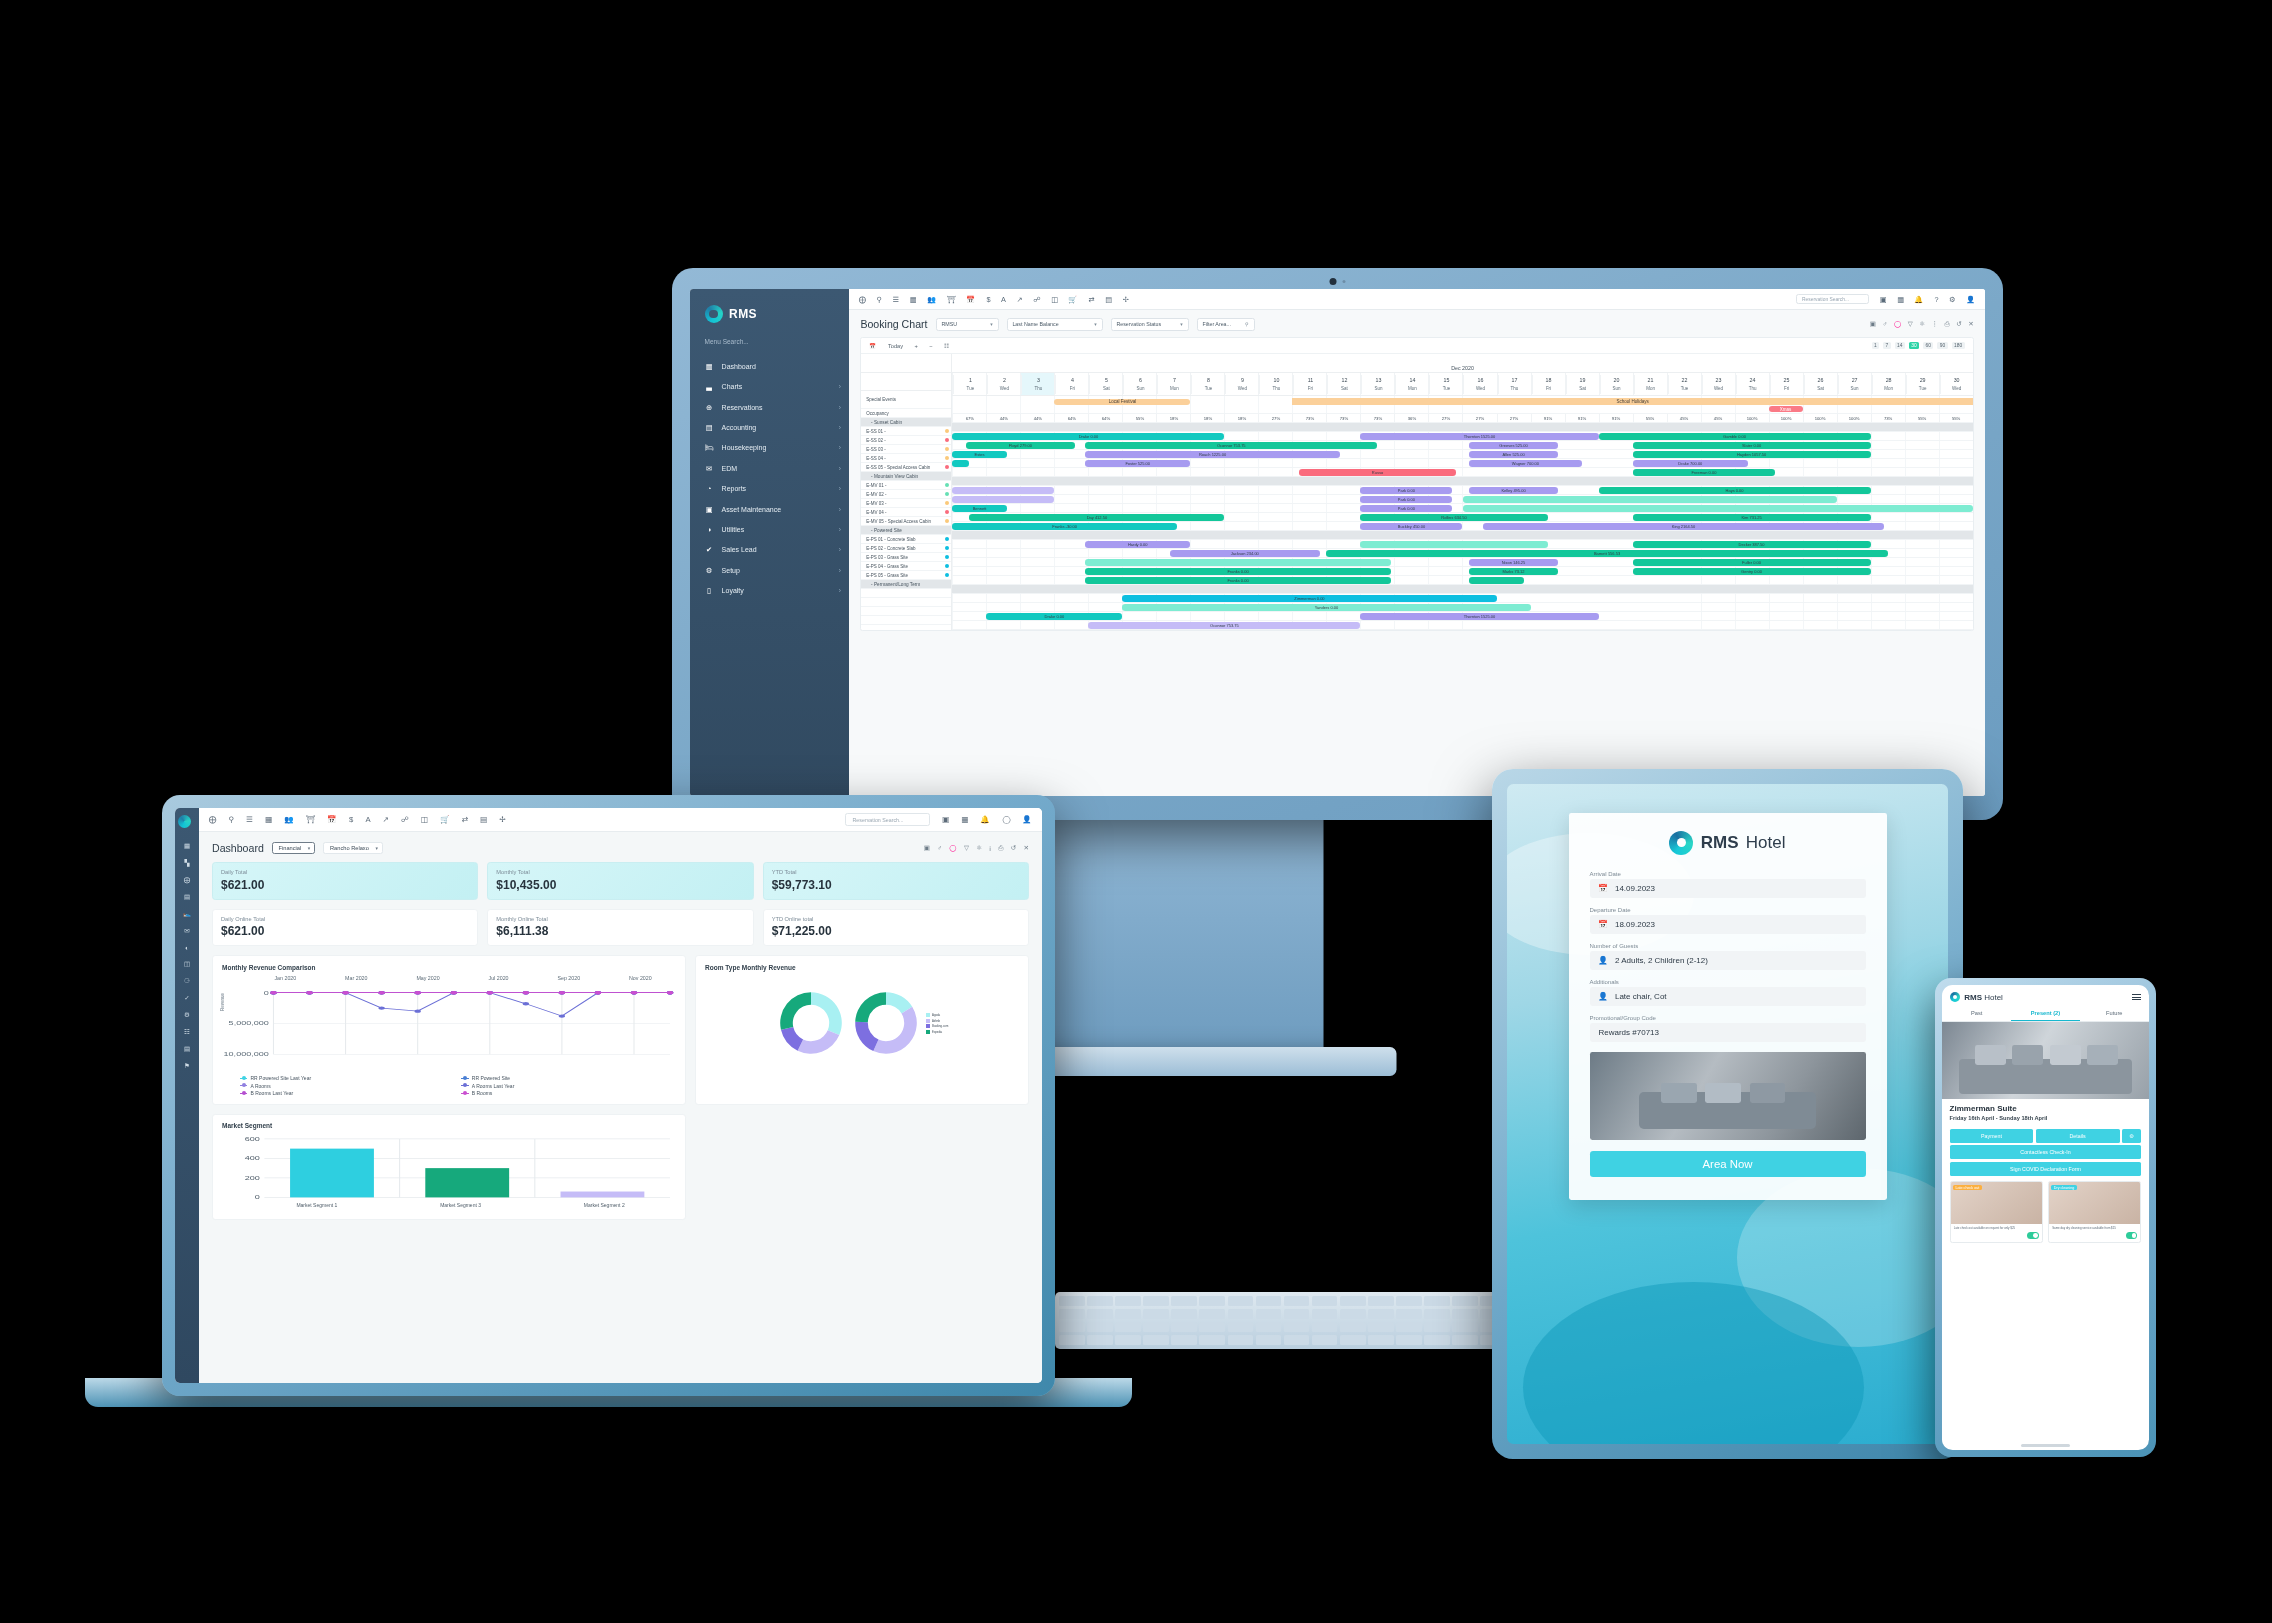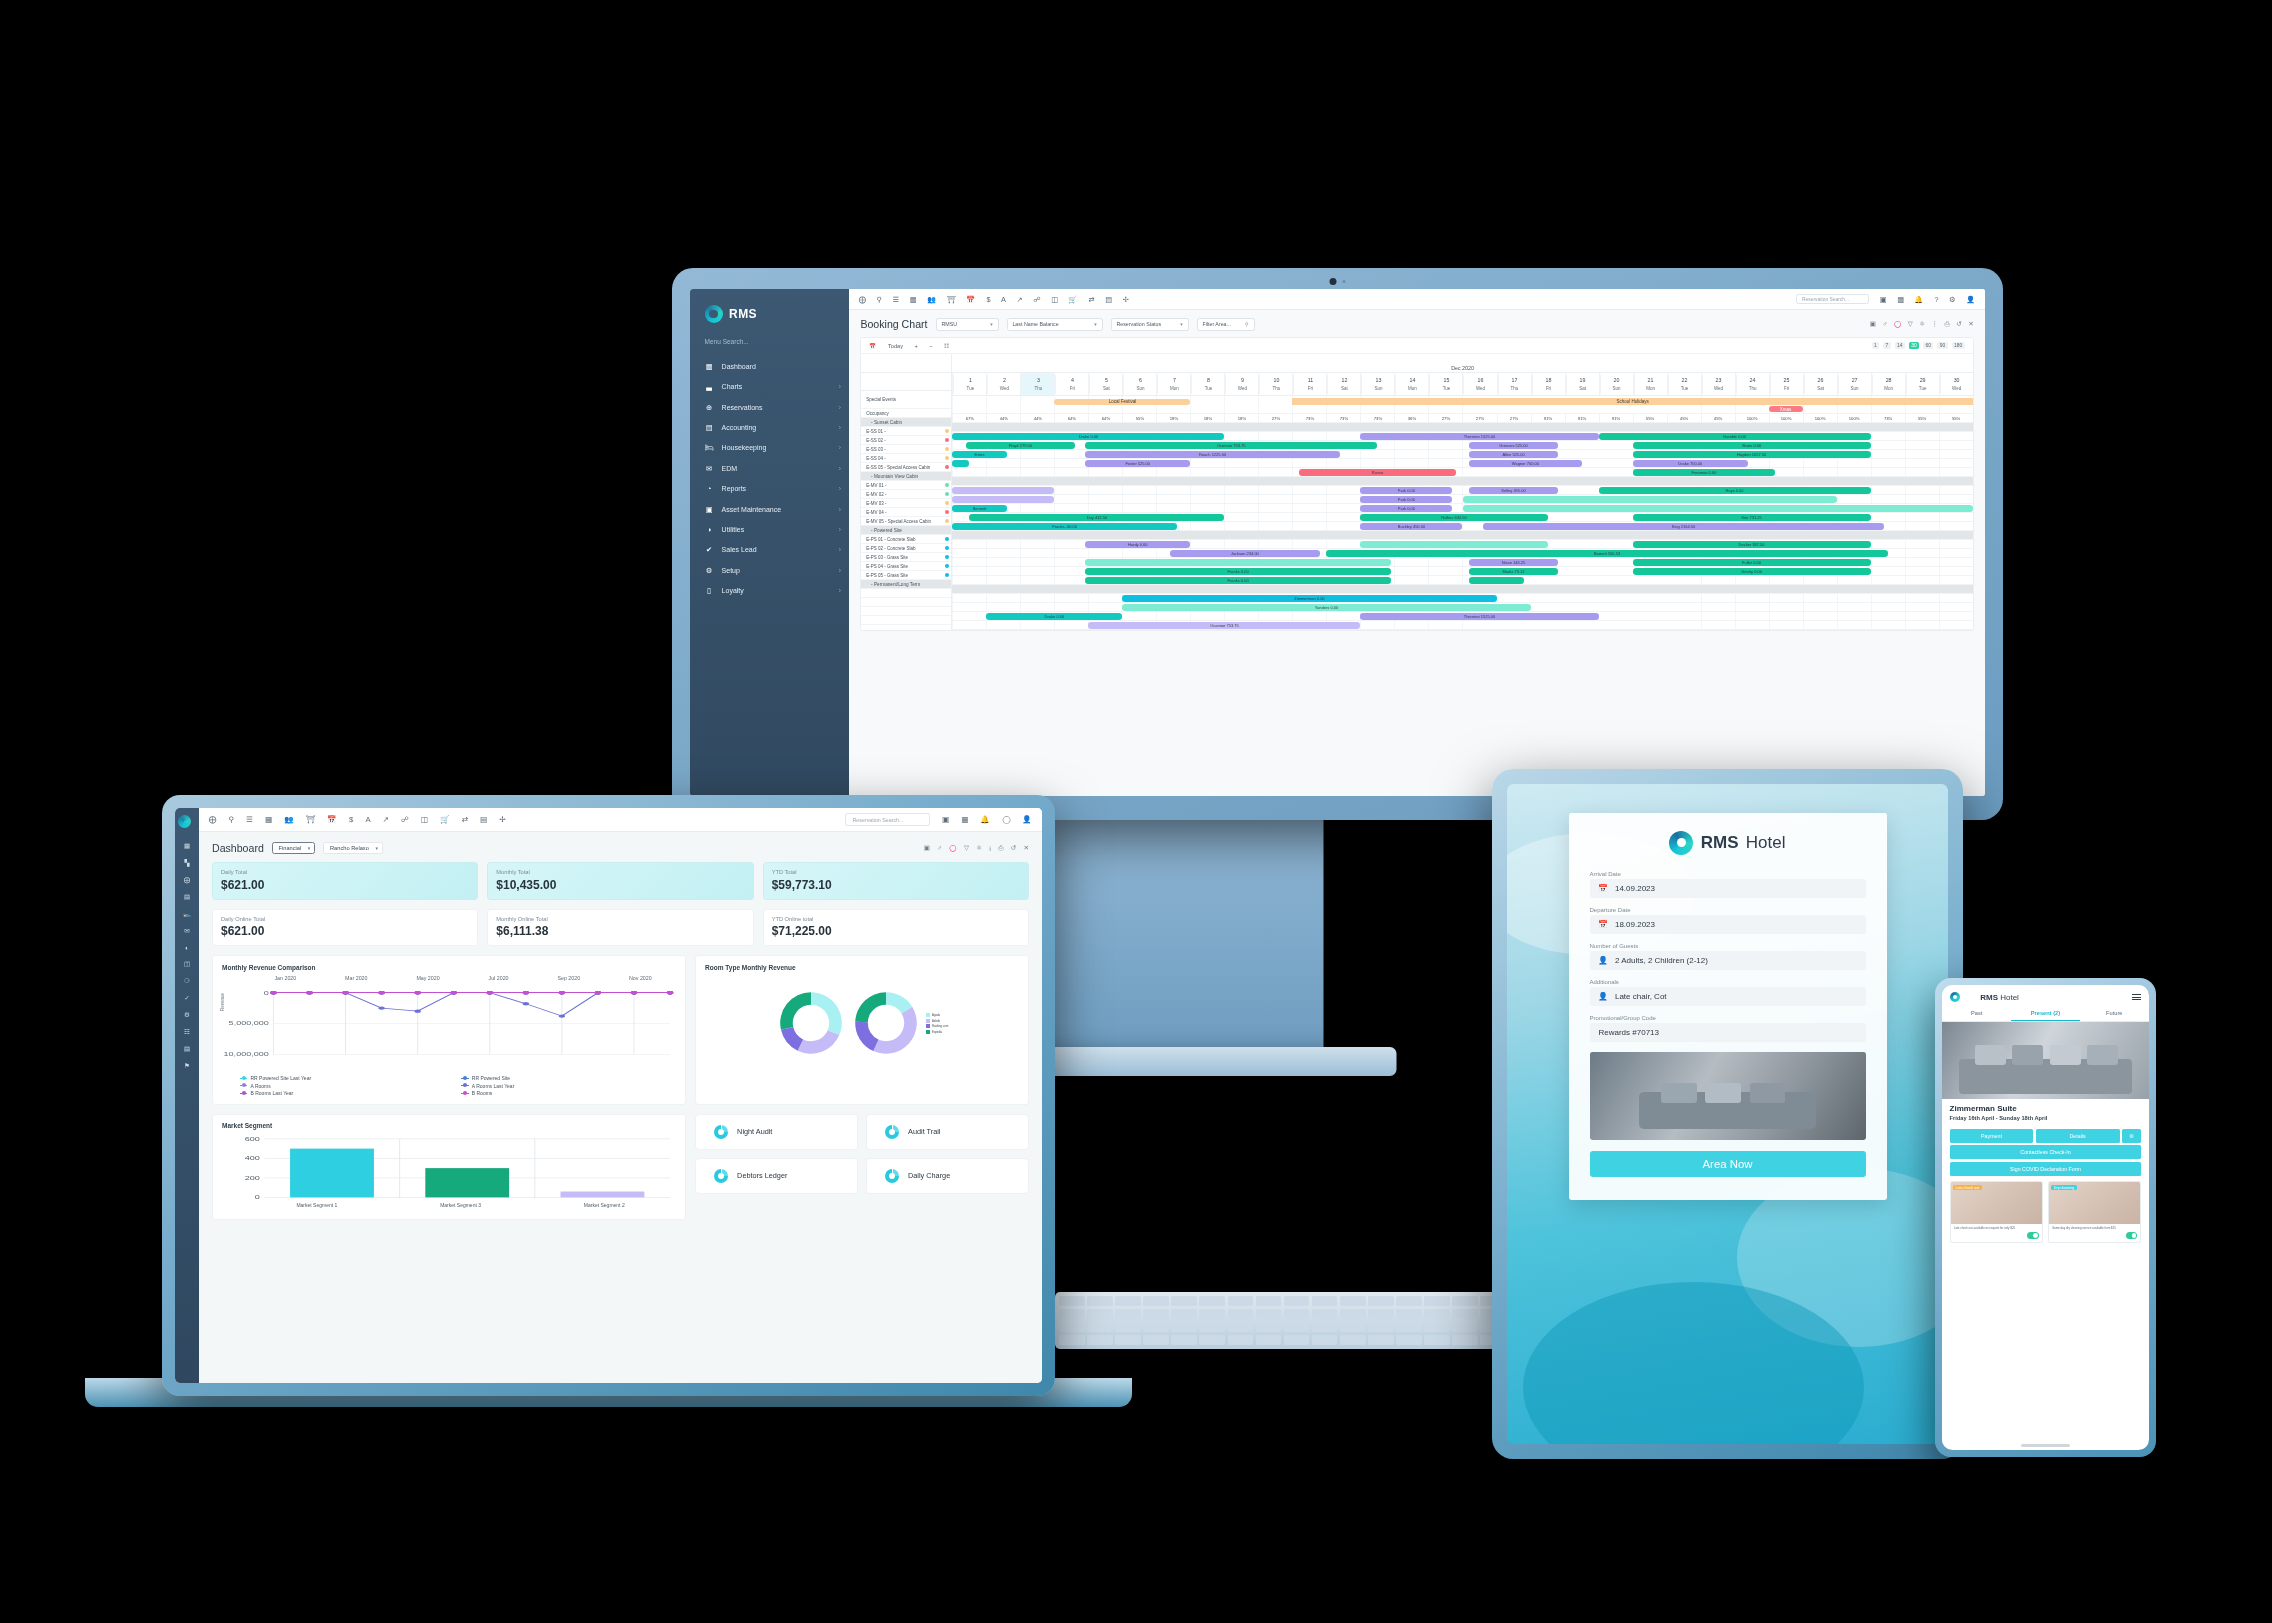--- a/index.html
+++ b/index.html
@@ -184,21 +184,21 @@
   .bk-img .p1{ position:absolute; left:26%; bottom:42%; width:13%; height:22%; background:#9aa6b0; border-radius:2.4px;}
   .bk-img .p2{ position:absolute; left:42%; bottom:42%; width:13%; height:22%; background:#b2bcc5; border-radius:2.4px;}
   .bk-img .p3{ position:absolute; left:58%; bottom:42%; width:13%; height:22%; background:#8e99a3; border-radius:2.4px;}
   .bk-btn { height:26px; border-radius:3.2px; background:#3fd2e3; color:#fff; display:flex; align-items:center; justify-content:center; font-size:11.4px;}
 
   
   .phone { position:absolute; left:1935px; top:978px; width:221px; height:479px;
     background:linear-gradient(150deg,#c0dced,#74aacb 55%,#4b93b6);
     border-radius:16px; padding:7.3px; box-shadow:0 18px 45px rgba(0,0,0,.6);}
   .phone-screen { width:100%; height:100%; background:#fff; border-radius:10.6px; overflow:hidden; display:flex; flex-direction:column;}
-  .ph-head { display:flex; align-items:center; gap:20px; padding:6.5px 7.3px 4.9px;}
+  .ph-head { display:flex; align-items:center; gap:4px; padding:6.5px 7.3px 4.9px;}
   .ph-head .ring { width:10.6px;height:10.6px;border-radius:50%; background:conic-gradient(from 210deg,#16c8d8,#1b6fa0,#2ad6c6,#16c8d8); position:relative;}
   .ph-head .ring::after{content:"";position:absolute;inset:3.2px;border-radius:50%;background:#fff;}
   .ph-head .ttl { font-size:8px; color:#2e3d4c; font-weight:700;}
   .ph-head .ttl span { font-weight:400;}
   .ph-burger { margin-left:auto; display:flex; flex-direction:column; gap:1.6px;}
   .ph-burger i { width:9.7px; height:1.1px; background:#2e3d4c; display:block;}
   .ph-tabs { display:flex; border-bottom:0.8px solid #e6ebee; font-size:5.7px; color:#5d6b78;}
   .ph-tabs div { flex:1; text-align:center; padding:3.2px 0;}
   .ph-tabs div.on { color:#18b8cf; border-bottom:1.6px solid #18b8cf; font-weight:700;}
   .ph-hero { height:77px; position:relative; overflow:hidden; background:linear-gradient(120deg,#7c8792,#cfd5da 45%,#98a1a9);}
@@ -1094,38 +1094,20 @@
                       <rect x="223.64" y="70.8" width="55.38666666666666" height="7.2" fill="#c5bcf7"></rect>
                     </svg>
                   <div id="bar-yticks" style="position:absolute;left:0;top:0;width:21px;height:63px"></div>
                   <div id="bar-xlabels" style="display: flex; padding-left: 23px; font-size: 5px; color: rgb(79, 93, 105); margin-top: -13px;">
                       <div style="flex: 1 1 0%; text-align: center;">Market Segment 1</div>
                       <div style="flex: 1 1 0%; text-align: center;">Market Segment 3</div>
                       <div style="flex: 1 1 0%; text-align: center;">Market Segment 2</div>
                     </div>
                 </div>
               </div>
-              <div class="quick" id="quick">
-                  <div class="qbtn">
-                    <span class="qic"></span>
-                    <span>Night Audit</span>
-                  </div>
-                  <div class="qbtn">
-                    <span class="qic"></span>
-                    <span>Audit Trail</span>
-                  </div>
-                  <div class="qbtn">
-                    <span class="qic"></span>
-                    <span>Debtors Ledger</span>
-                  </div>
-                  <div class="qbtn">
-                    <span class="qic"></span>
-                    <span>Daily Charge</span>
-                  </div>
-                </div>
             </div>
           </div>
         </div>
       </div>
     </div>
   </div>
 
   <div class="tablet">
     <div class="tablet-screen">
       <div class="pool-deco">

